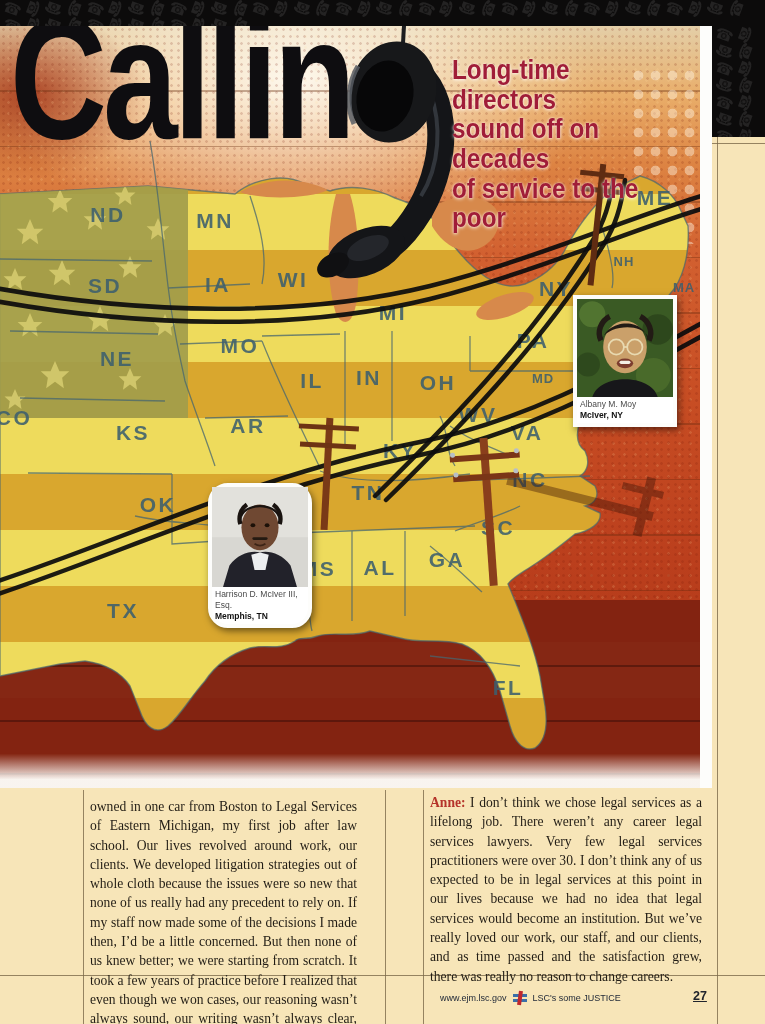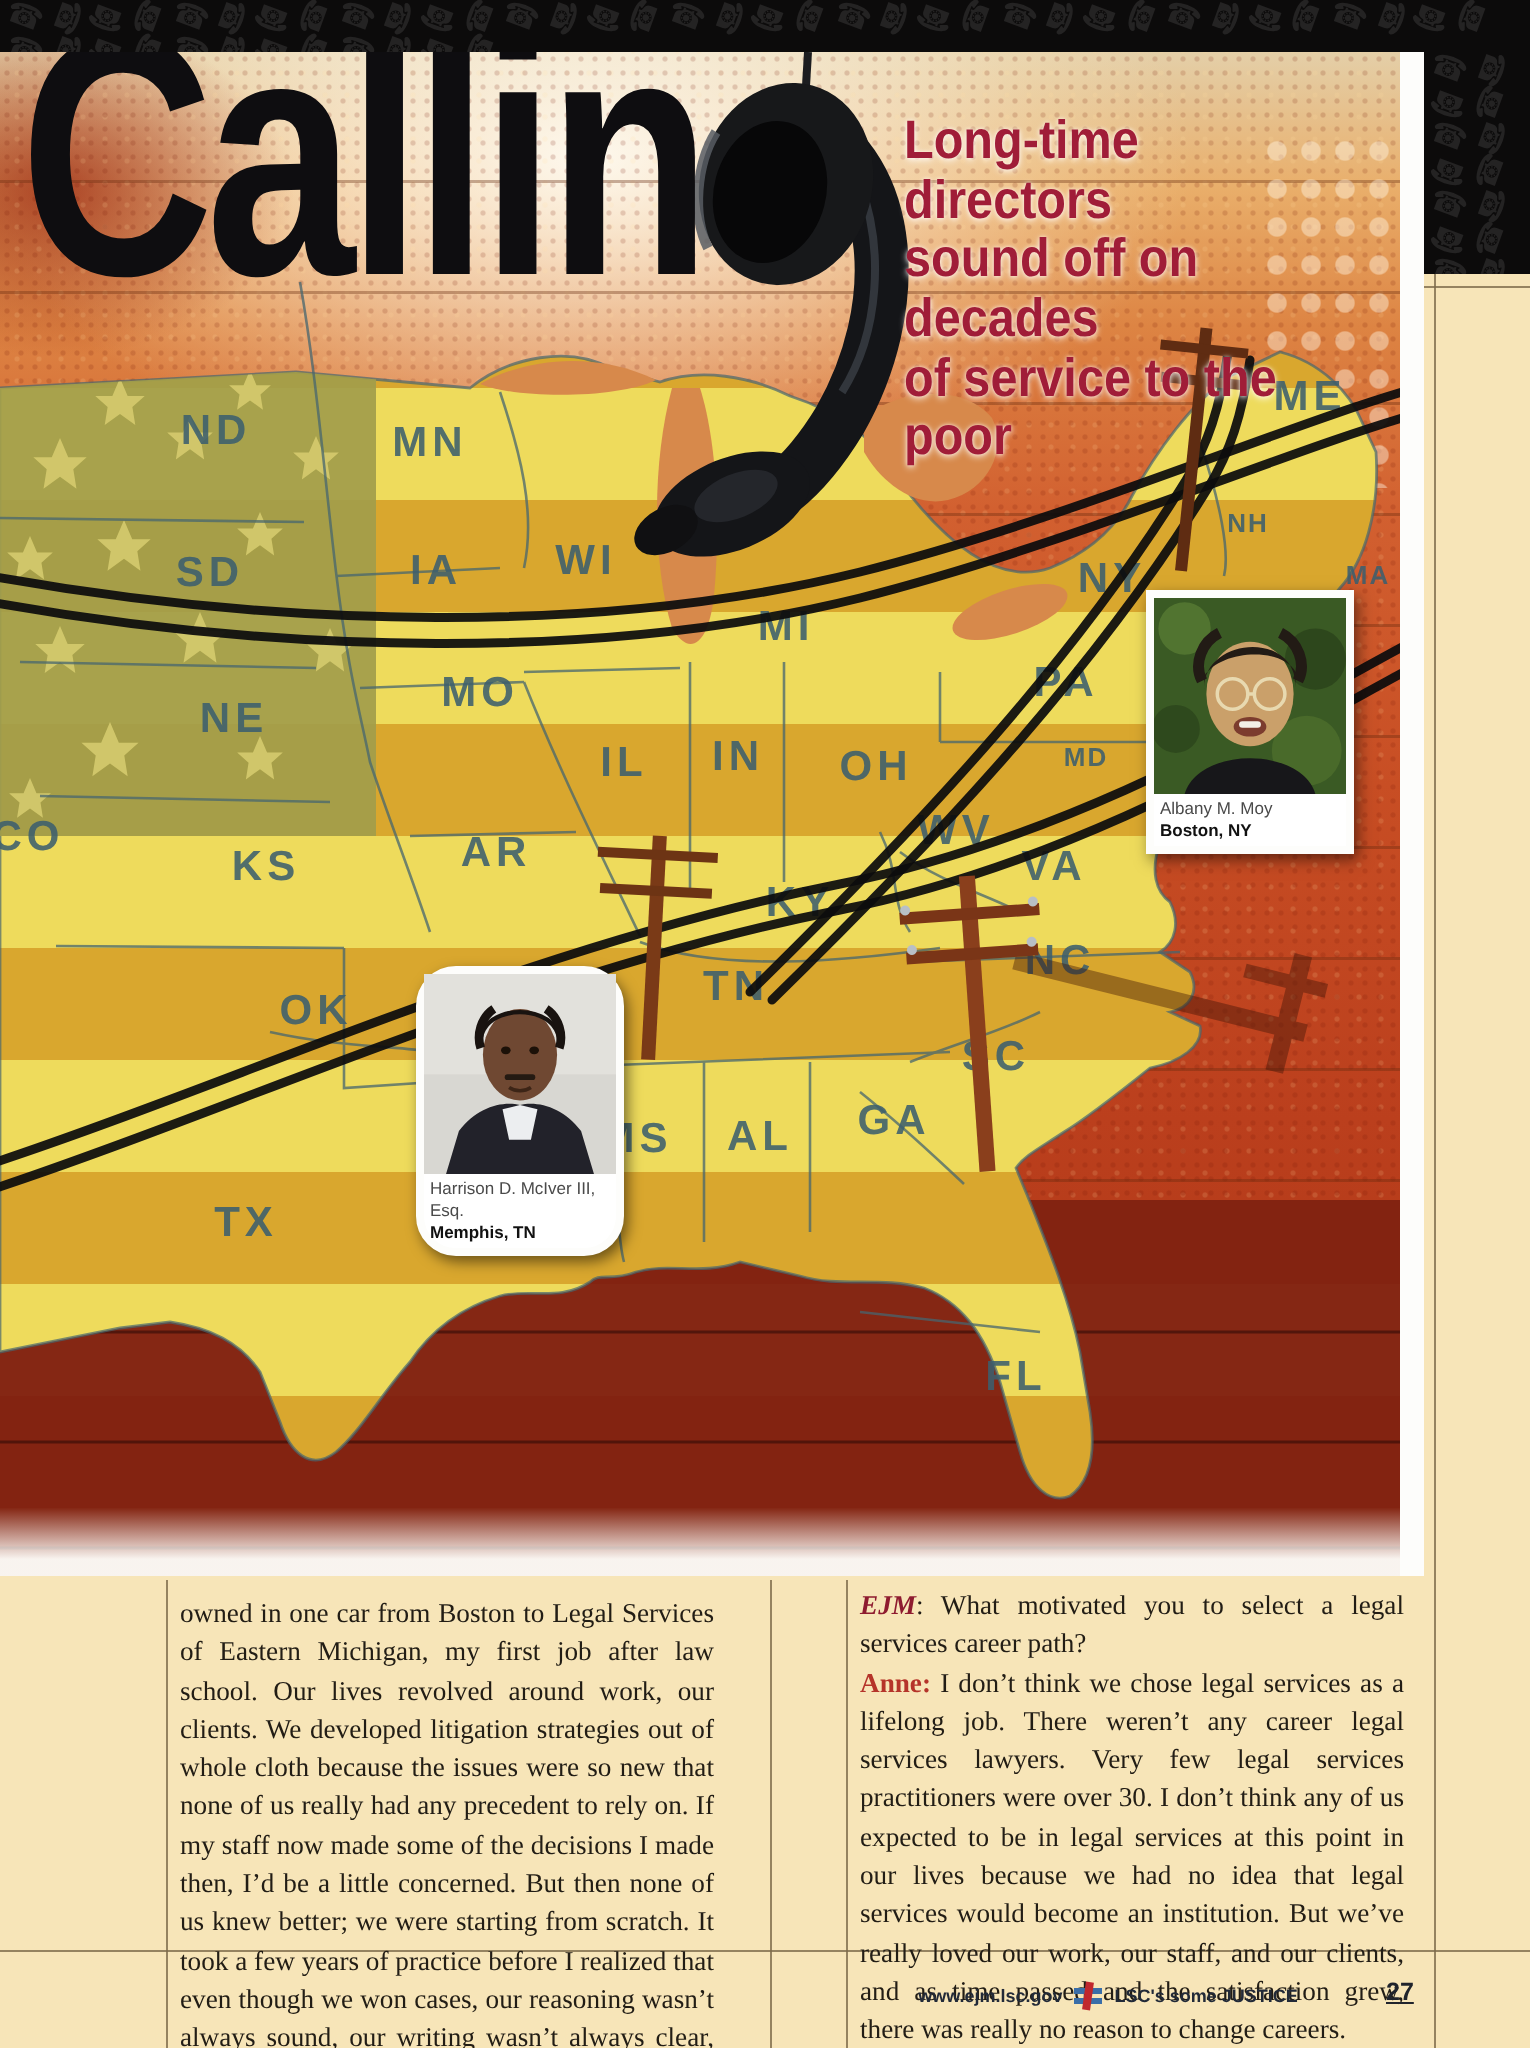--- a/index.html
+++ b/index.html
@@ -69,21 +69,21 @@
   .col{position:absolute;font-family:"Liberation Serif","DejaVu Serif",serif;font-size:13.6px;
        line-height:1.42;color:#221d15;text-align:justify;}
   .col p{margin:0;}
   .col-left{left:90px;top:797px;width:267px;}
   .col-right{left:430px;top:793px;width:272px;}
   .ejm{font-weight:bold;font-style:italic;color:#8e1b2f;}
   .speaker{font-weight:bold;color:#b5342a;}
 
   
   .footer{position:absolute;left:440px;top:991px;width:228px;display:flex;align-items:center;
-       justify-content:center;gap:6px;font-size:9px;font-weight:bold;color:#222a38;}
+       justify-content:flex-start;gap:6px;font-size:9px;font-weight:normal;color:#222a38;}
   .ej-logo{position:relative;width:14px;height:14px;flex:0 0 auto;}
   .ej-logo .bar-b1,.ej-logo .bar-b2{position:absolute;left:0;width:14px;height:3px;background:#3a6ea8;}
   .ej-logo .bar-b1{top:3px;} .ej-logo .bar-b2{top:8px;}
   .ej-logo .bar-r{position:absolute;left:5px;top:0;width:4px;height:14px;background:#c0272d;transform:rotate(8deg);}
   .page-num{position:absolute;left:693px;top:989px;font-size:12.5px;font-weight:bold;color:#20242c;text-decoration:underline;}
 </style>
 </head>
 <body>
 
 <div class="page">
@@ -346,21 +346,21 @@
         <path d="M23,42 C22,18 66,14 65,42 L65,34 C58,22 30,24 23,36 Z" fill="#221b15"></path>
         <path d="M22,38 C18,30 22,20 30,16 M66,38 C70,30 66,20 58,16" stroke="#221b15" stroke-width="5" fill="none"></path>
         <circle cx="36" cy="44" r="7" fill="none" stroke="#e8d9b0" stroke-width="1.6"></circle>
         <circle cx="53" cy="44" r="7" fill="none" stroke="#e8d9b0" stroke-width="1.6"></circle>
         <path d="M43,44 L46,44" stroke="#e8d9b0" stroke-width="1.6"></path>
         <ellipse cx="44" cy="59" rx="7.5" ry="4.5" fill="#7c3c2e"></ellipse>
         <rect x="39" y="56.5" width="10" height="3" rx="1.5" fill="#f3efe6"></rect>
       </svg>
       <div class="photo-caption">
         <span>Albany M. Moy</span>
-        <b>Boston, NY</b>
+        <b>McIver, NY</b>
       </div>
     </div>
 
     <div class="photo-card card-harrison">
       <svg class="pic" viewBox="0 0 88 92">
         <rect width="88" height="92" fill="#d8d7d2"></rect>
         <rect width="88" height="46" fill="#e2e1dc"></rect>
         <path d="M10,92 L16,72 C24,61 36,58 44,60 C52,58 64,61 72,72 L78,92 Z" fill="#22222a"></path>
         <path d="M36,62 L44,60 L52,62 L49,76 L39,76 Z" fill="#eceef0"></path>
         <ellipse cx="44" cy="37" rx="17" ry="21" fill="#6f4832"></ellipse>
@@ -384,21 +384,20 @@
   <div class="hline hline-right"></div>
   <div class="vline vline-a"></div>
   <div class="vline vline-b"></div>
   <div class="vline vline-c"></div>
   <div class="hline hline-bottom"></div>
 
   <div class="col col-left">
     <p>owned in one car from Boston to Legal Services of Eastern Michigan, my first job after law school. Our lives revolved around work, our clients. We developed litigation strategies out of whole cloth because the issues were so new that none of us really had any precedent to rely on. If my staff now made some of the decisions I made then, I’d be a little concerned. But then none of us knew better; we were starting from scratch. It took a few years of practice before I realized that even though we won cases, our reasoning wasn’t always sound, our writing wasn’t always clear, and in some cases, we were lucky lawyers rather than strong ones.</p>
   </div>
   <div class="col col-right">
-    <p><span class="ejm">EJM</span><span>: What motivated you to select a legal services career path?</span></p>
     <p><span class="speaker">Anne:</span><span> I don’t think we chose legal services as a lifelong job. There weren’t any career legal services lawyers. Very few legal services practitioners were over 30. I don’t think any of us expected to be in legal services at this point in our lives because we had no idea that legal services would become an institution. But we’ve really loved our work, our staff, and our clients, and as time passed and the satisfaction grew, there was really no reason to change careers.</span></p>
 
   </div>
 
   <div class="footer">
     <span>www.ejm.lsc.gov</span>
     <span class="ej-logo">
       <span class="bar-b1"></span>
         <span class="bar-b2"></span>
         <span class="bar-r"></span>

